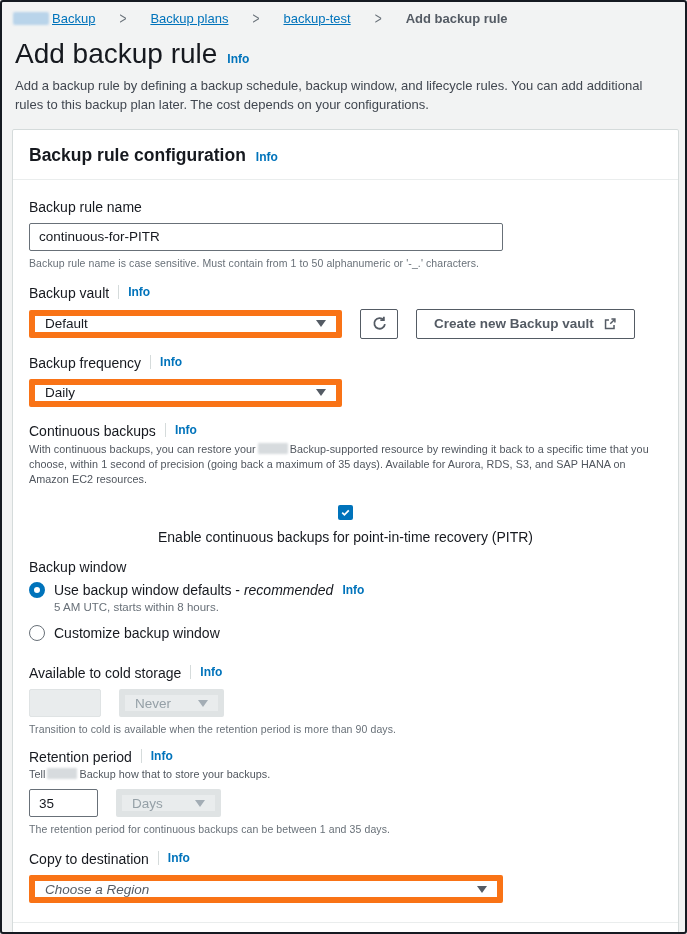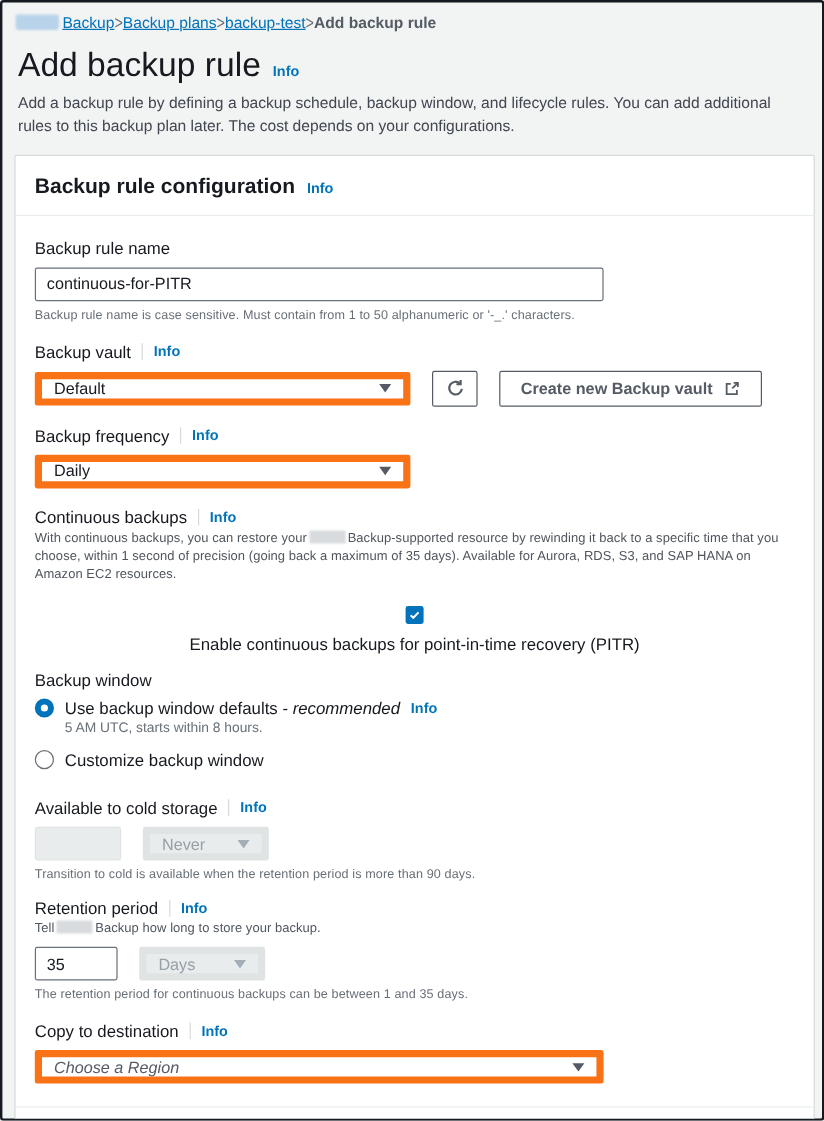--- a/index.html
+++ b/index.html
@@ -4,42 +4,42 @@
 <style>
   * { margin:0; padding:0; box-sizing:border-box; }
   html,body { background:#e9e9e9; }
   body { font-family:"Liberation Sans", sans-serif; color:#16191f; }
   .screen {
     width:687px; height:934px; background:#f2f3f3;
     border:2px solid #151a21; border-radius:3px; overflow:hidden; position:relative;
   }
 
   
-  .breadcrumb { display:flex; align-items:center; gap:0; padding:9px 0 0 11px; font-size:13px; }
+  .breadcrumb { display:flex; align-items:center; gap:24px; padding:9px 0 0 11px; font-size:13px; }
   .bc-link { color:#0073bb; text-decoration:underline; cursor:pointer; display:inline-flex; align-items:center; gap:3px; }
   .bc-sep { color:#687078; font-size:12px; font-weight:400; transform:scaleY(1.3); }
   .bc-current { color:#545b64; font-weight:700; }
   .redact-blue { display:inline-block; width:36px; height:13px; background:#b9d4ea; filter:blur(1px); border-radius:2px; }
   .redact-gray { display:inline-block; width:30px; height:11px; background:#d7dbde; filter:blur(1px); border-radius:1px; vertical-align:-1px; margin:0 2px; }
 
   
   .page-header { padding:12px 20px 0 13px; }
   .title-row { display:flex; align-items:baseline; gap:10px; }
   h1 { font-size:28px; font-weight:400; color:#16191f; }
   .info-link { color:#0073bb; font-size:12px; font-weight:700; cursor:pointer; white-space:nowrap; }
   .page-desc { margin-top:7px; font-size:13px; line-height:1.45; color:#414750; max-width:658px; }
 
   
   .card { width:667px; margin:14px 0 0 10px; background:#fff; border:1px solid #d5dbdb; border-radius:2px; }
   .card-header { padding:15px 16px 13px; border-bottom:1px solid #eaeded; display:flex; align-items:baseline; gap:10px; }
   .card-title { font-size:17.5px; font-weight:700; }
   .card-body { padding:19px 16px 2px; }
 
   .field { margin-bottom:16px; }
-  .label-row { display:flex; align-items:center; gap:9px; margin-bottom:8px; font-size:14px; color:#16191f; }
+  .label-row { display:flex; align-items:flex-start; gap:9px; margin-bottom:8px; font-size:14px; color:#16191f; }
   .label-divider { width:1px; height:14px; background:#d5dbdb; }
 
   .text-input { height:28px; border:1px solid #687078; border-radius:2px; padding:0 9px; font-size:13.5px;
                 color:#16191f; background:#fff; font-family:inherit; outline:none; }
   .w-wide { width:474px; }
   .helper { font-size:10.5px; color:#687078; margin-top:6px; letter-spacing:0.1px; }
   .small-desc { font-size:10.8px; color:#50565e; line-height:1.4; max-width:650px; margin-top:2px; letter-spacing:0.05px; }
 
   .select { height:28px; border:6px solid #f97316; border-radius:2px; background:#fff; display:flex;
             align-items:center; justify-content:space-between; padding:0 10px; font-size:13.5px; cursor:pointer; }
@@ -215,21 +215,21 @@
         <div class="helper">Transition to cold is available when the retention period is more than 90 days.</div>
       </div>
 
       <div class="field" style="">
         <div class="label-row" style="margin-bottom:2px">
           <span>Retention period</span>
           <span class="label-divider"></span>
           <span class="info-link">Info</span>
         </div>
         <div class="small-desc" style="margin-bottom:7px">
-          <span>Tell</span><span class="redact-gray"></span><span>Backup how long to store your backup.</span>
+          <span>Tell</span><span class="redact-gray"></span><span>Backup how that to store your backups.</span>
         </div>
         <div class="row gap18">
           <input class="text-input" style="width: 69px;" type="text" value="35">
           <div class="select disabled" style="width:105px">
             <span>Days</span>
             <span class="caret"></span>
           </div>
         </div>
         <div class="helper">The retention period for continuous backups can be between 1 and 35 days.</div>
       </div>

